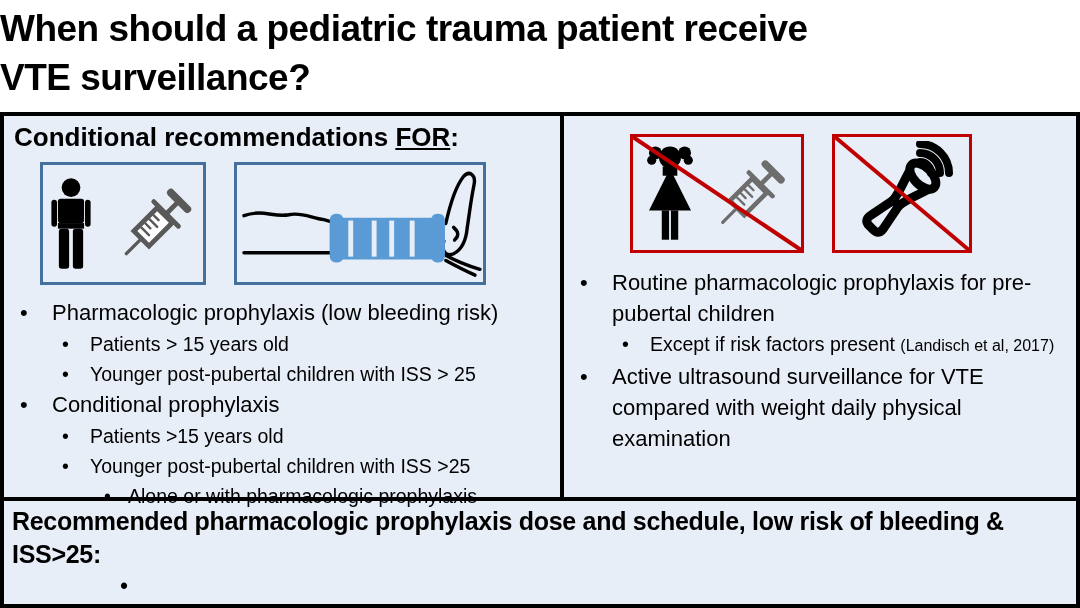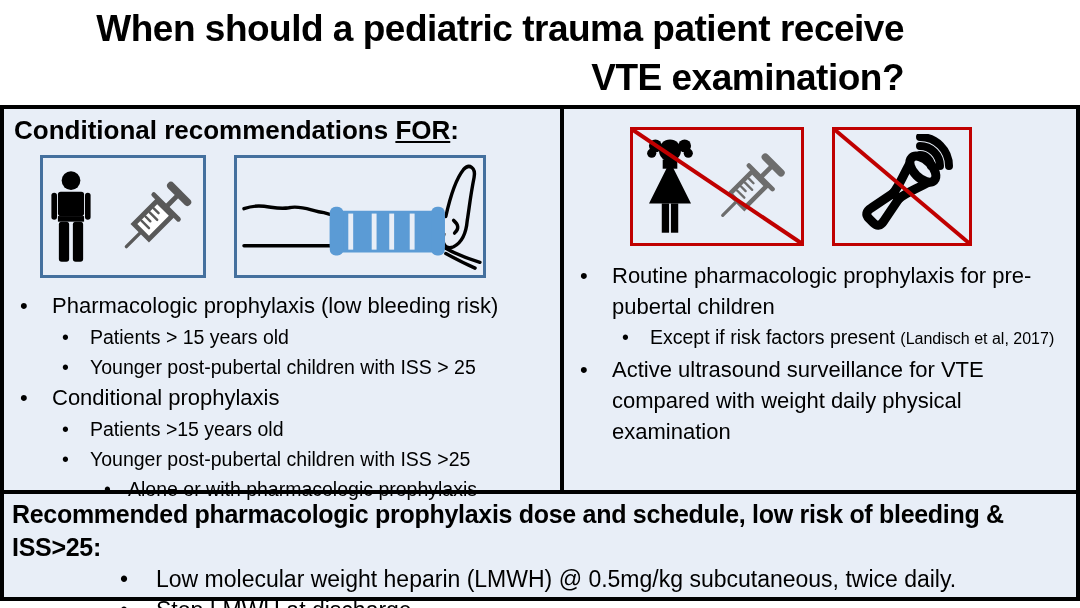--- a/index.html
+++ b/index.html
@@ -2,25 +2,25 @@
 <html><head>
 <meta charset="utf-8">
 <style>
   html,body{margin:0;padding:0;}
   body{
     width:1080px;height:608px;position:relative;overflow:hidden;
     background:#ffffff;color:#000;
     font-family:"Liberation Sans", sans-serif;
   }
   .title{
-    position:absolute;top:4px;left:0;width:904px;text-align:right;
+    position:absolute;top:4px;left:0;width:904px;text-align:left;
     font-weight:bold;font-size:37px;line-height:49px;letter-spacing:-0.5px;
   }
   .board{
-    position:absolute;top:105px;left:0;width:1080px;height:496px;
+    position:absolute;top:112px;left:0;width:1080px;height:496px;
     box-sizing:border-box;border:4px solid #000;background:#e8eef7;
     display:flex;flex-direction:column;
   }
   .columns{display:flex;height:381px;flex:none;}
   .panel{box-sizing:border-box;padding:5px 10px;position:relative;}
   .panel-left{width:560px;border-right:4px solid #000;}
   .panel-right{flex:1;}
   .panel-header{font-size:26px;font-weight:bold;line-height:32px;}
   .uline{text-decoration:underline;}
   .icon-row{display:flex;align-items:flex-start;}
@@ -52,21 +52,21 @@
   .bottom{flex:1;border-top:4px solid #000;padding:4px 8px 0 8px;box-sizing:border-box;}
   .bottom-header{font-size:25px;font-weight:bold;line-height:33px;letter-spacing:-0.3px;}
   .b-li{display:flex;align-items:flex-start;font-size:23px;line-height:31px;margin-left:108px;}
   .b-li .blt{width:36px;}
 </style>
 </head>
 <body>
 
 <div class="title">
   <div>When should a pediatric trauma patient receive</div>
-  <div>VTE examination?</div>
+  <div>VTE surveillance?</div>
 </div>
 
 <div class="board">
   <div class="columns">
 
     <div class="panel panel-left">
       <div class="panel-header"><span>Conditional recommendations </span><span class="uline">FOR</span><span>:</span></div>
 
       <div class="icon-row row-for">
         <div class="ibox ibox-blue b-patient">
@@ -221,20 +221,19 @@
             <span>Active ultrasound surveillance for VTE compared with weight daily physical examination</span>
           </div>
       </div>
     </div>
   </div>
 
   <div class="bottom">
     <div class="bottom-header">Recommended pharmacologic prophylaxis dose and schedule, low risk of bleeding &amp; ISS&gt;25:</div>
     <div class="b-li">
         <span class="blt">•</span>
-        <span>Low molecular weight heparin (LMWH) @ 0.5mg/kg subcutaneous, twice daily.</span>
       </div>
     <div class="b-li">
         <span class="blt">•</span>
         <span>Stop LMWH at discharge.</span>
       </div>
   </div>
 </div>
 
 </body></html>

